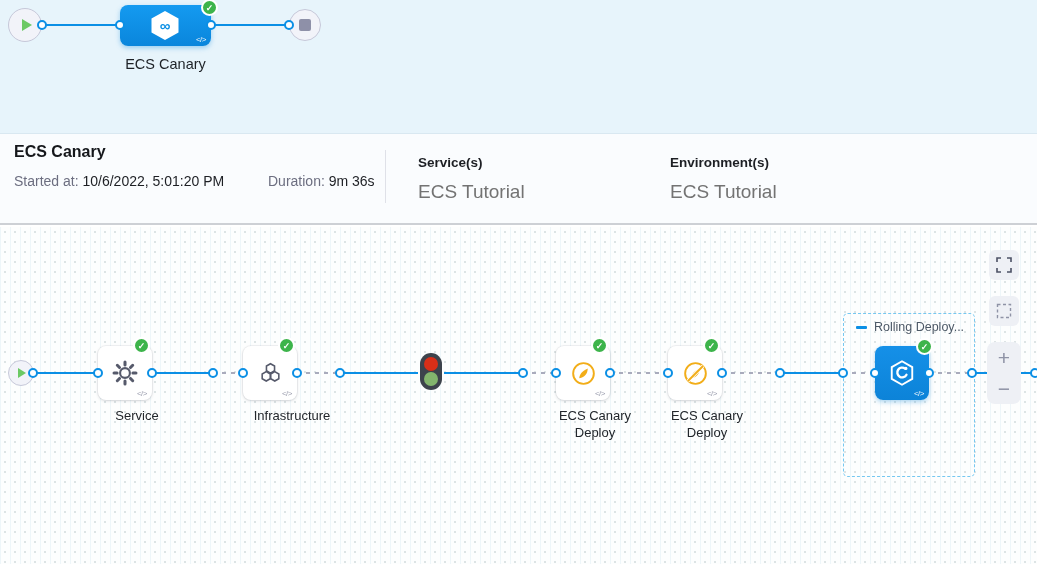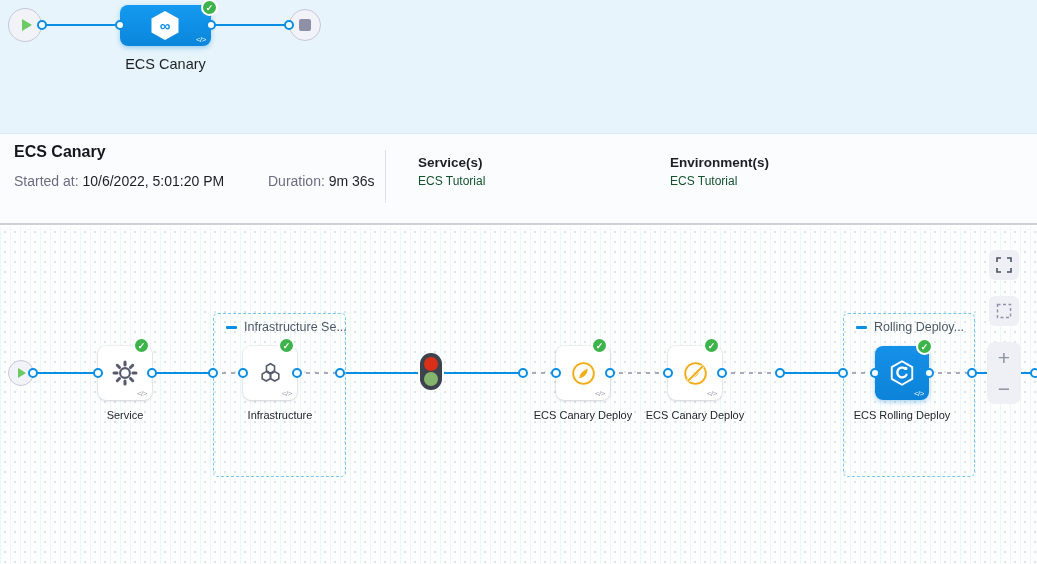--- a/index.html
+++ b/index.html
@@ -36,40 +36,40 @@
   
   #details{position:absolute;left:0;top:134px;width:1037px;height:91px;background:#fafcfe;
            border-bottom:2px solid #cdd0d5;box-sizing:border-box;}
   #pipe-title{position:absolute;left:14px;top:9px;font-size:16px;font-weight:bold;color:#15171b;}
   .meta-row{position:absolute;top:39px;font-size:14px;}
   .meta-label{color:#6c6e80;}
   .meta-value{color:#1d1f24;margin-top:24px;}
   .vdiv{position:absolute;left:385px;top:16px;width:1px;height:53px;background:#dfe1e8;}
   .svc-block{position:absolute;top:21px;}
   .svc-label{font-size:13.5px;font-weight:bold;color:#1d1f24;}
-  .svc-link{font-size:12px;color:#14532d;margin-top:4px;cursor:pointer;}
+  .svc-link{font-size:19px;color:#737373;margin-top:11px;cursor:pointer;}
 
   
   #canvas{position:absolute;left:0;top:227px;width:1037px;height:337px;overflow:hidden;
           background-color:#fdfefe;
           background-image:
             radial-gradient(circle,#dde4e5 1.3px,transparent 1.5px),
             repeating-linear-gradient(90deg,#eef6f9 0 1px,transparent 1px 10px);
           background-size:10px 10px,10px 10px;}
   .card{position:absolute;width:54px;height:54px;background:#fff;border-radius:8px;
         box-shadow:0 1px 3px rgba(40,41,61,.16),0 0 0 1px rgba(40,41,61,.05);
         display:flex;align-items:center;justify-content:center;z-index:4;cursor:pointer;}
   .card.blue{background:linear-gradient(#1590e8,#0c83d8);
              box-shadow:0 2px 5px rgba(12,131,216,.35);}
   .group{position:absolute;border:1px dashed #76c8f1;border-radius:5px;z-index:2;}
   .ghead{position:absolute;left:12px;top:6px;display:flex;align-items:center;gap:7px;}
   .minus-bar{width:11px;height:3px;background:#0b8fe5;border-radius:1px;cursor:pointer;}
   .gtitle{font-size:12.5px;color:#4c5866;white-space:nowrap;}
-  .nlabel{position:absolute;width:110px;text-align:center;font-size:11px;color:#22262b;
-          line-height:17px;}
+  .nlabel{position:absolute;width:110px;text-align:center;font-size:13px;color:#22262b;
+          line-height:17px;padding-left:12px;}
   .tlight{position:absolute;left:420px;top:126px;width:22px;height:37px;border-radius:11px;
           background:#3d434c;z-index:4;cursor:pointer;}
   .tlight .red{position:absolute;left:4px;top:4px;width:14px;height:14px;border-radius:50%;background:#d92f18;}
   .tlight .grn{position:absolute;left:4px;top:19px;width:14px;height:14px;border-radius:50%;background:#83b56d;}
   .ctl-btn{position:absolute;left:989px;width:30px;height:30px;border-radius:6px;background:#eef0f5;
            display:flex;align-items:center;justify-content:center;cursor:pointer;z-index:7;}
   #zoom-panel{position:absolute;left:987px;top:115px;width:34px;height:62px;border-radius:8px;
               background:#eef0f5;z-index:7;display:flex;flex-direction:column;}
   .zoom-half{flex:1;display:flex;align-items:center;justify-content:center;
              font-size:21px;color:#8f93a6;cursor:pointer;line-height:1;}
@@ -123,26 +123,20 @@
       <div class="svc-link">ECS Tutorial</div>
     </div>
     <div class="svc-block" style="left:670px;">
       <div class="svc-label">Environment(s)</div>
       <div class="svc-link">ECS Tutorial</div>
     </div>
   </div>
 
   <div id="canvas">
 
-    <div class="group" style="left:213px;top:86px;width:131px;height:162px;">
-      <div class="ghead">
-        <div class="minus-bar"></div>
-        <div class="gtitle">Infrastructure Se...</div>
-      </div>
-    </div>
     <div class="group" style="left:843px;top:86px;width:130px;height:162px;">
       <div class="ghead">
         <div class="minus-bar"></div>
         <div class="gtitle">Rolling Deploy...</div>
       </div>
     </div>
 
     <div class="hline" style="left:33px;top:145px;width:65px;"></div>
     <div class="hline" style="left:152px;top:145px;width:61px;"></div>
     <div class="hline" style="left:340px;top:145px;width:78px;"></div>
@@ -246,21 +240,20 @@
     <div class="conn" style="left:838px;top:141px;"></div>
     <div class="conn" style="left:870px;top:141px;"></div>
     <div class="conn" style="left:924px;top:141px;"></div>
     <div class="conn" style="left:967px;top:141px;"></div>
     <div class="conn" style="left:1030px;top:141px;"></div>
 
     <div class="nlabel" style="left:70px;top:180px;">Service</div>
     <div class="nlabel" style="left:225px;top:180px;">Infrastructure</div>
     <div class="nlabel" style="left:528px;top:180px;">ECS Canary Deploy</div>
     <div class="nlabel" style="left:640px;top:180px;">ECS Canary Deploy</div>
-    <div class="nlabel" style="left:847px;top:180px;">ECS Rolling Deploy</div>
 
     <div class="ctl-btn" style="top:23px;">
       <svg width="16" height="16" viewBox="0 0 16 16" fill="none" stroke="#4c5165" stroke-width="1.6">
         <path d="M1 5V1h4M11 1h4v4M15 11v4h-4M5 15H1v-4"></path>
       </svg>
     </div>
     <div class="ctl-btn" style="top:69px;">
       <svg width="16" height="16" viewBox="0 0 16 16">
         <rect x="1.5" y="1.5" width="13" height="13" fill="none" stroke="#8f93a6" stroke-width="1.4" stroke-dasharray="3 2.5"></rect>
       </svg>

